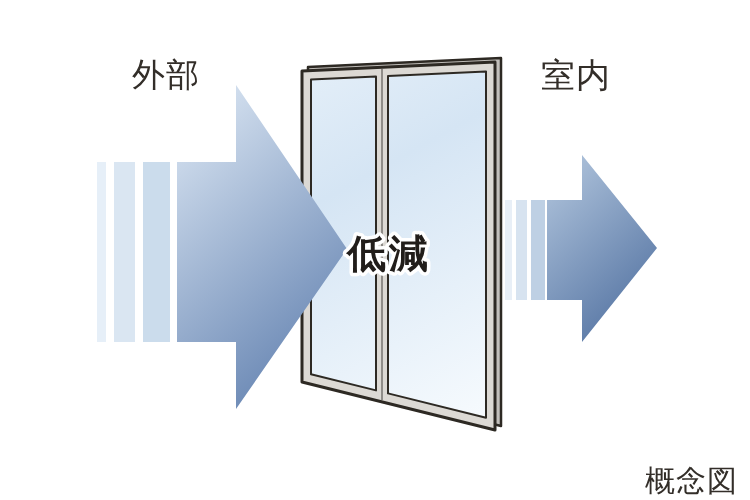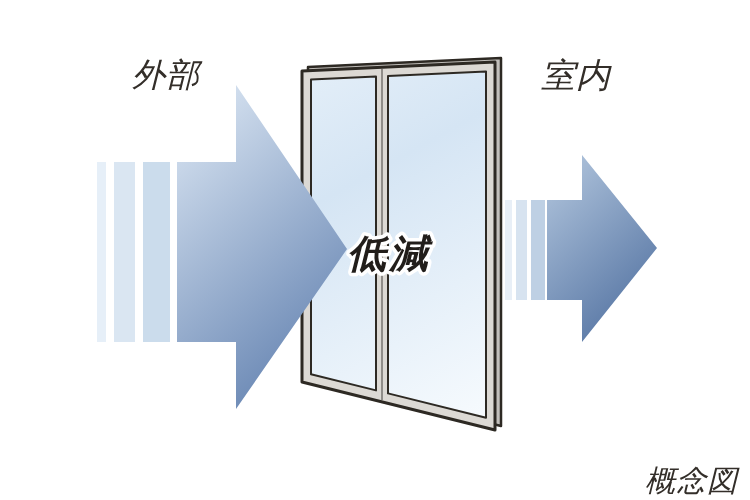--- a/index.html
+++ b/index.html
@@ -7,21 +7,20 @@
     padding: 0;
     background: #ffffff;
   }
   .stage {
     position: relative;
     width: 750px;
     height: 500px;
     background: #ffffff;
     overflow: hidden;
     font-family: "DejaVu Sans", "Liberation Sans", sans-serif;
-    font-style: italic;
   }
   .stage svg {
     display: block;
     width: 750px;
     height: 500px;
   }
   svg text {
     font-family: "DejaVu Sans", "Liberation Sans", sans-serif;
   }
 </style>

